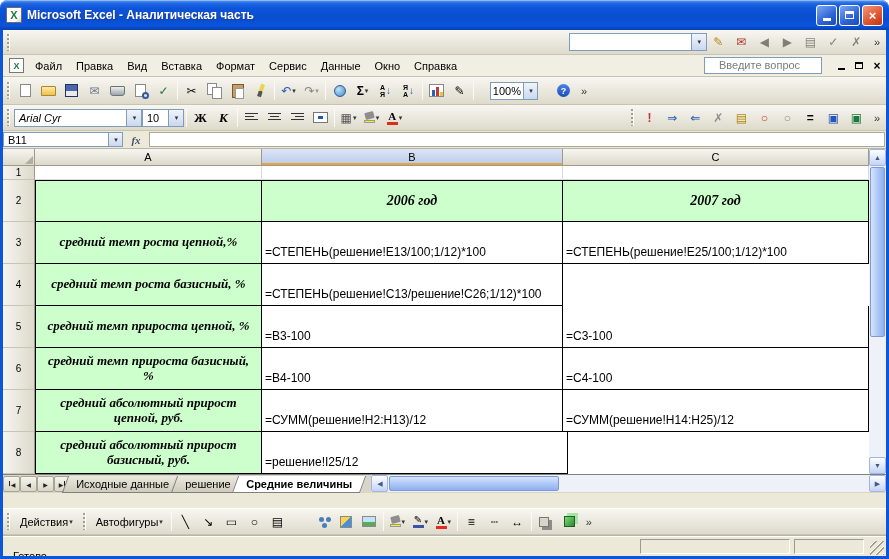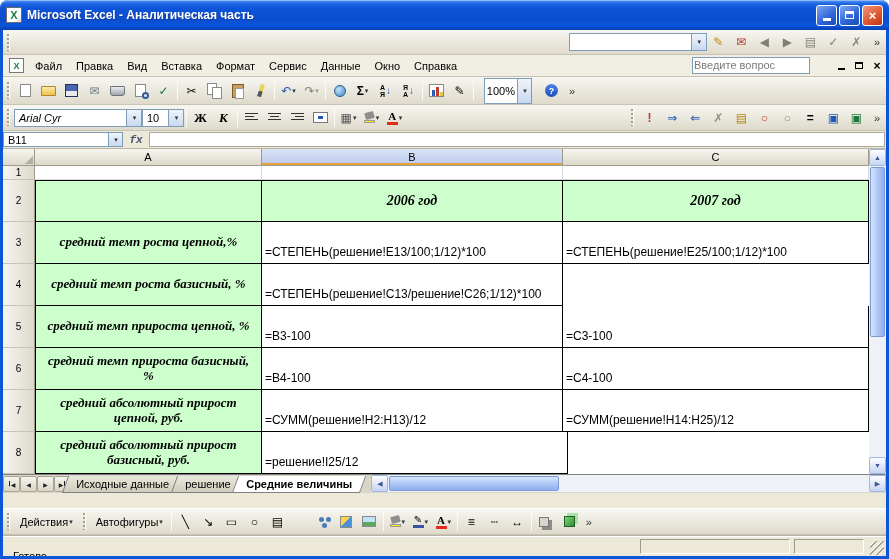--- a/index.html
+++ b/index.html
@@ -50,21 +50,21 @@
   .combo .cbtn { width:15px; height:100%; background:linear-gradient(180deg,#EFF4FB,#C9D8F0);
                  border-left:1px solid #7F9DB9; display:flex; align-items:center; justify-content:center; }
   .chev { font-size:11px; color:#333; padding:0 6px; }
 
   
   .menubar { height:22px; flex:0 0 22px; background:#F1EFE4; }
   .wbicon { width:15px; height:15px; margin:0 4px 0 6px; background:#fff; border:1px solid #777;
             color:#1E7A3C; font-weight:bold; font-size:9px; display:flex; align-items:center; justify-content:center; }
   .menu-item { padding:3px 7px; }
   .qbox { width:118px; height:17px; background:#fff; border:1px solid #7F9DB9; color:#7c7c7c;
-          padding:1px 1px; margin-right:22px; }
+          padding:1px 14px; margin-right:10px; }
   .wbtn { width:16px; height:14px; margin:0 1px; display:flex; align-items:center; justify-content:center; }
   .wmin { width:7px; height:2px; background:#000; margin-top:7px; }
   .wres { width:8px; height:7px; border:1px solid #000; border-top:2px solid #000; }
   .wclo { font-size:12px; font-weight:bold; line-height:10px; }
 
   
   .stdbar { height:28px; flex:0 0 28px; }
   .i-page { width:11px; height:13px; background:#fff; border:1px solid #8a8a8a; position:relative; }
   .lens { position:absolute; right:-4px; bottom:-3px; width:7px; height:7px; border:2px solid #33589E;
           border-radius:50%; background:rgba(235,243,255,.8); }
@@ -78,21 +78,21 @@
   .i-paste::after { content:""; position:absolute; left:2px; top:3px; width:7px; height:9px; background:#fff; border:1px solid #999; }
   .i-painter { width:4px; height:13px; background:linear-gradient(#E8D44D 0 55%,#555 55%); transform:rotate(18deg); }
   .i-globe { width:12px; height:12px; border-radius:50%; border:1px solid #2B5E93;
              background:radial-gradient(circle at 35% 35%,#BFE3F7,#3F87C8); }
   .sortst { display:flex; flex-direction:column; font-size:7px; line-height:7px; font-weight:bold; }
   .sorta { color:#2257B8; font-size:10px; margin-left:1px; }
   .i-chart { width:15px; height:13px; background:#fff; border:1px solid #888;
     background-image:linear-gradient(#2B5FB8,#2B5FB8),linear-gradient(#C43A2F,#C43A2F),linear-gradient(#E8C53A,#E8C53A);
     background-repeat:no-repeat; background-size:3px 6px,3px 9px,3px 4px;
     background-position:2px bottom,6px bottom,10px bottom; }
-  .zoombox { width:48px; height:26px; background:#fff; border:1px solid #7F9DB9; display:flex; align-items:center; margin:0 8px; }
+  .zoombox { width:48px; height:18px; background:#fff; border:1px solid #7F9DB9; display:flex; align-items:center; margin:0 14px; }
   .zoombox .zval { flex:1; text-align:right; padding-right:2px; }
   .zoombox .cbtn { width:14px; height:100%; background:linear-gradient(180deg,#EFF4FB,#C9D8F0);
                    border-left:1px solid #7F9DB9; display:flex; align-items:center; justify-content:center; }
   .i-help { width:13px; height:13px; border-radius:50%; background:linear-gradient(#4E83E8,#1C4DB8);
             color:#fff; font-weight:bold; font-size:9px; display:flex; align-items:center; justify-content:center; }
   .blue { color:#2257B8; } .gray { color:#8d8d8d; } .green { color:#1E7A3C; } .red { color:#C0392B; }
 
   
   .fmtbar { height:26px; flex:0 0 26px; }
   .fontcombo { width:128px; } .sizecombo { width:42px; }
@@ -113,21 +113,21 @@
   .ag { font-family:"Liberation Serif",serif; font-weight:bold; font-size:11px; line-height:10px; }
   .i-bucket { width:9px; height:7px; background:#8E8E8E; transform:rotate(-15deg); border-radius:1px; }
 
   
   .fbar { height:18px; flex:0 0 18px; display:flex; align-items:stretch; background:#ECE9D8; border-bottom:1px solid #B9B5A5; padding:1px 0; }
   .namebox { width:120px; background:#fff; border:1px solid #7F9DB9; display:flex; align-items:center; }
   .namebox .nval { flex:1; padding-left:4px; }
   .namebox .cbtn { width:14px; align-self:stretch; background:linear-gradient(180deg,#EFF4FB,#C9D8F0);
                    border-left:1px solid #7F9DB9; display:flex; align-items:center; justify-content:center; }
   .fxbtn { width:26px; display:flex; align-items:center; justify-content:center;
-           font-family:Liberation Mono, monospace; font-style:italic; font-weight:bold; color:#44536B; }
+           font-family:Liberation Serif, serif; font-style:italic; font-weight:bold; color:#44536B; }
   .fbinput { flex:1; background:#fff; border:1px solid #ABA99C; margin-right:1px; }
 
   
   .gridwrap { flex:1; display:flex; overflow:hidden; background:#fff; }
   .sheet { width:866px; overflow:hidden; }
   .hrow,.rrow { display:flex; }
   .hrow { height:17px; }
   .h14 { height:14px; } .h42 { height:42px; }
   .corner { width:32px; background:linear-gradient(180deg,#F6F5F0,#DDD9CB); border-right:1px solid #9E9B8C;
             border-bottom:1px solid #9E9B8C; position:relative; }

